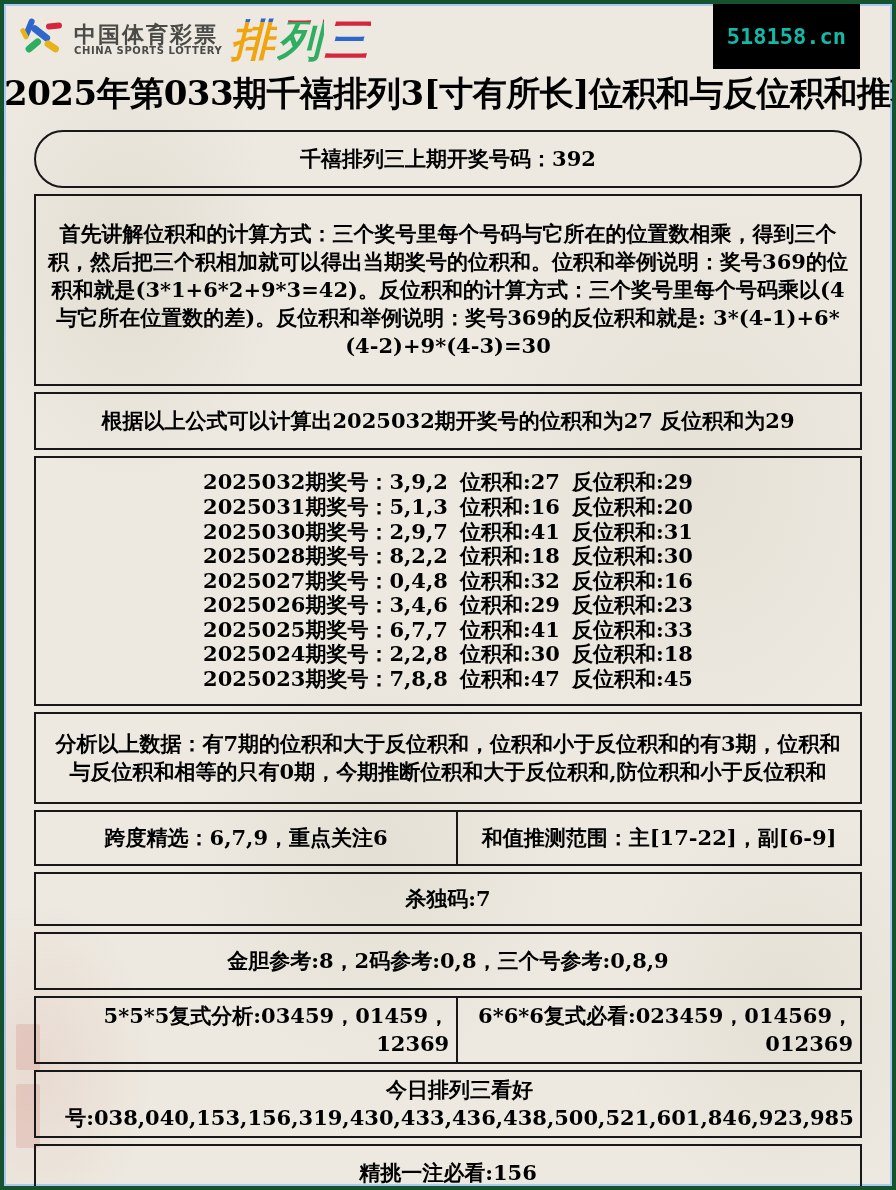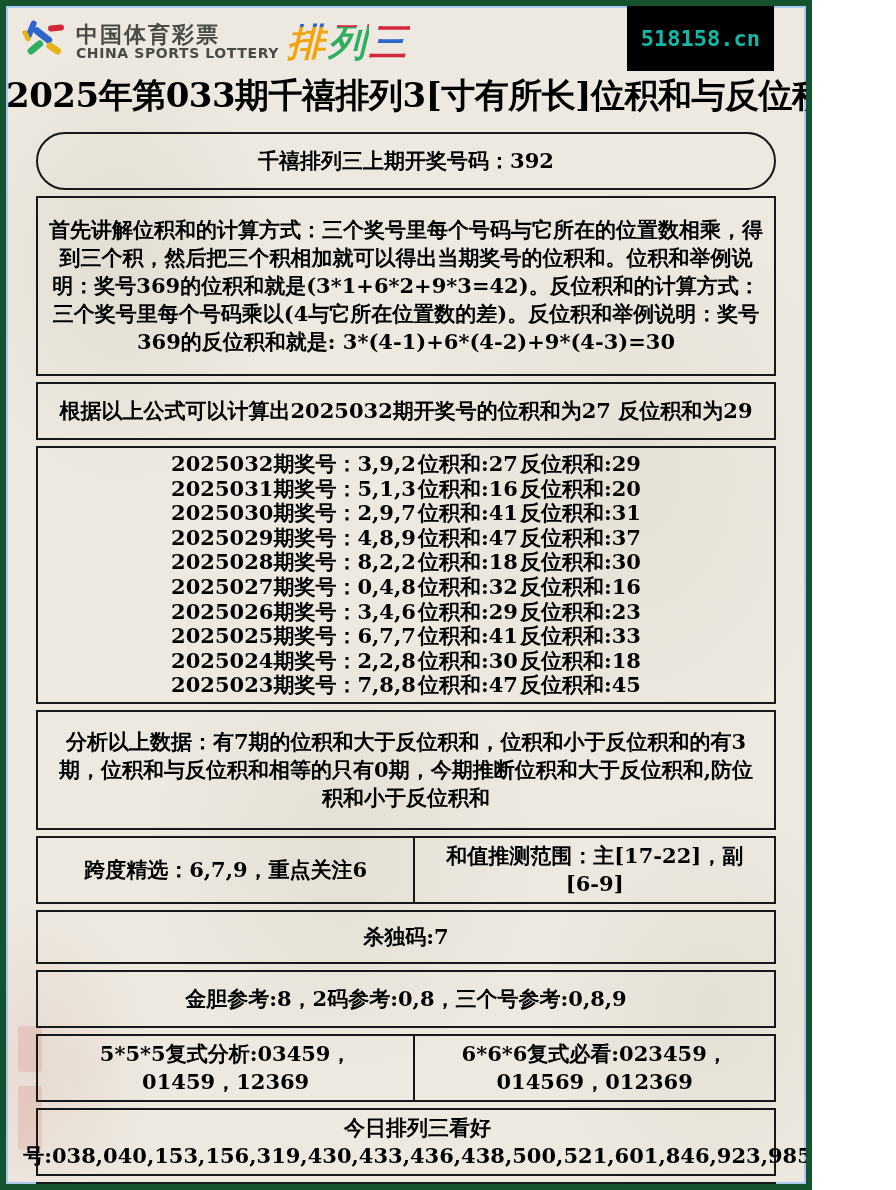--- a/index.html
+++ b/index.html
@@ -1,23 +1,23 @@
 <!DOCTYPE html>
 <html><head>
 <meta charset="utf-8">
 <style>
   * { box-sizing: border-box; margin: 0; padding: 0; }
   html, body { width: 896px; height: 1190px; }
   body { font-family: "DejaVu Serif", "Liberation Serif", serif; }
 
   .page {
     position: relative;
-    width: 812px; height: 1190px;
+    width: 896px; height: 1190px;
     background: #ede9e0;
-    border: 6px solid #14532d;
+    border: 4px solid #14532d;
     box-shadow: inset 0 0 0 2px #a9cbf2;
     overflow: hidden;
   }
   .texture {
     position: absolute; inset: 0; pointer-events: none;
     background:
       radial-gradient(220px 320px at 14% 22%, rgba(150,140,118,.12), transparent 70%),
       radial-gradient(320px 420px at 78% 40%, rgba(150,140,118,.09), transparent 70%),
       radial-gradient(280px 320px at 42% 72%, rgba(150,140,118,.10), transparent 70%),
       radial-gradient(240px 300px at 88% 85%, rgba(150,140,118,.10), transparent 70%),
@@ -29,22 +29,22 @@
 
   .header {
     position: relative;
     display: flex; align-items: center;
     padding: 10px 12px 0 16px;
     height: 62px;
   }
   .logo-mark { width: 48px; height: 48px; flex: 0 0 auto; }
   .brand { margin-left: 6px; line-height: 1.05; }
   .brand-cn { font-size: 22px; font-weight: bold; color: #4a4a46; letter-spacing: 2px; font-family: "DejaVu Sans", "Liberation Sans", sans-serif; }
-  .brand-en { font-size: 14px; font-weight: bold; color: #4a4a46; letter-spacing: 0.6px; font-family: "DejaVu Sans", "Liberation Sans", sans-serif; }
-  .pailie { margin-left: 8px; font-family: "DejaVu Sans", "Liberation Sans", sans-serif; font-weight: bold; font-style: italic; font-size: 38px; line-height: 1; letter-spacing: 3px; white-space: nowrap; }
+  .brand-en { font-size: 10px; font-weight: bold; color: #4a4a46; letter-spacing: 0.6px; font-family: "DejaVu Sans", "Liberation Sans", sans-serif; }
+  .pailie { margin-left: 8px; font-family: "DejaVu Sans", "Liberation Sans", sans-serif; font-weight: bold; font-style: italic; font-size: 44px; line-height: 1; letter-spacing: 3px; white-space: nowrap; }
   .pailie span { -webkit-background-clip: text; background-clip: text; color: transparent; }
   .pailie .p1 { background-image: linear-gradient(180deg, #2e66cc 0 16%, #f0a50e 16%); }
   .pailie .p2 { background-image: linear-gradient(180deg, #d4273c 0 16%, #2fae62 16%); }
   .pailie .p3 { background-image: linear-gradient(180deg, #d4273c 0 24%, #2e66cc 24% 72%, #d4273c 72%); }
   .spacer { flex: 1; }
   .badge {
     background: #000; color: #14b8a6;
     font-family: "DejaVu Sans Mono", "Liberation Mono", monospace;
     font-size: 22px; font-weight: bold;
     padding: 20px 14px; margin: 0 20px 8px 0;
@@ -67,36 +67,36 @@
   }
   .box {
     border: 2px solid #181818;
     display: flex; align-items: center; justify-content: center;
     text-align: center;
     font-size: 21px; font-weight: bold; color: #000;
     padding: 4px 10px;
     line-height: 28px;
   }
   .b1  { min-height: 58px; border-radius: 29px; }
-  .b2  { min-height: 120px; padding: 18px 8px; }
+  .b2  { min-height: 120px; padding: 24px 8px; }
   .b3  { min-height: 58px; text-align: center; }
   .b4  { min-height: 250px; flex-direction: column; line-height: 24.6px; font-size: 21px; }
   .b5  { min-height: 72px; padding: 16px 14px; }
   .b6, .b9 { min-height: 56px; padding: 0; align-items: stretch; }
   .b7  { min-height: 54px; text-align: right; }
   .b8  { min-height: 58px; }
   .b10 { min-height: 54px; padding-left: 33px; }
   .b11 { min-height: 57px; }
   .b12 { min-height: 54px; }
 
-  .cell { flex: 0 0 51%; display: flex; align-items: center; justify-content: center; padding: 4px 16px; }
+  .cell { flex: 0 0 51%; display: flex; align-items: center; justify-content: center; padding: 4px 7px; text-align: right; }
   .cell.right { flex: 1 1 auto; border-left: 2px solid #181818; }
 
   .hrow { white-space: nowrap; }
-  .hrow .g { margin-left: 2px; }
+  .hrow .g { margin-left: 12px; }
 </style>
 </head>
 <body>
 
 <div class="page">
   <div class="texture"></div>
   <div class="seal s1"></div>
   <div class="seal s2"></div>
 
   <div class="header">
@@ -123,21 +123,20 @@
     <div class="box b1">千禧排列三上期开奖号码：392</div>
 
     <div class="box b2">首先讲解位积和的计算方式：三个奖号里每个号码与它所在的位置数相乘，得到三个积，然后把三个积相加就可以得出当期奖号的位积和。位积和举例说明：奖号369的位积和就是(3*1+6*2+9*3=42)。反位积和的计算方式：三个奖号里每个号码乘以(4与它所在位置数的差)。反位积和举例说明：奖号369的反位积和就是: 3*(4-1)+6*(4-2)+9*(4-3)=30</div>
 
     <div class="box b3">根据以上公式可以计算出2025032期开奖号的位积和为27 反位积和为29</div>
 
     <div class="box b4">
       <div class="hrow"><span>2025032</span><span>期奖号：</span><span>3,9,2</span><span class="g">位积和:</span><span>27</span><span class="g">反位积和:</span><span>29</span></div>
       <div class="hrow"><span>2025031</span><span>期奖号：</span><span>5,1,3</span><span class="g">位积和:</span><span>16</span><span class="g">反位积和:</span><span>20</span></div>
       <div class="hrow"><span>2025030</span><span>期奖号：</span><span>2,9,7</span><span class="g">位积和:</span><span>41</span><span class="g">反位积和:</span><span>31</span></div>
-      <div class="hrow"><span>2025029</span><span>期奖号：</span><span>4,8,9</span><span class="g">位积和:</span><span>47</span><span class="g">反位积和:</span><span>37</span></div>
       <div class="hrow"><span>2025028</span><span>期奖号：</span><span>8,2,2</span><span class="g">位积和:</span><span>18</span><span class="g">反位积和:</span><span>30</span></div>
       <div class="hrow"><span>2025027</span><span>期奖号：</span><span>0,4,8</span><span class="g">位积和:</span><span>32</span><span class="g">反位积和:</span><span>16</span></div>
       <div class="hrow"><span>2025026</span><span>期奖号：</span><span>3,4,6</span><span class="g">位积和:</span><span>29</span><span class="g">反位积和:</span><span>23</span></div>
       <div class="hrow"><span>2025025</span><span>期奖号：</span><span>6,7,7</span><span class="g">位积和:</span><span>41</span><span class="g">反位积和:</span><span>33</span></div>
       <div class="hrow"><span>2025024</span><span>期奖号：</span><span>2,2,8</span><span class="g">位积和:</span><span>30</span><span class="g">反位积和:</span><span>18</span></div>
       <div class="hrow"><span>2025023</span><span>期奖号：</span><span>7,8,8</span><span class="g">位积和:</span><span>47</span><span class="g">反位积和:</span><span>45</span></div>
     </div>
 
     <div class="box b5">分析以上数据：有7期的位积和大于反位积和，位积和小于反位积和的有3期，位积和与反位积和相等的只有0期，今期推断位积和大于反位积和,防位积和小于反位积和</div>
 

